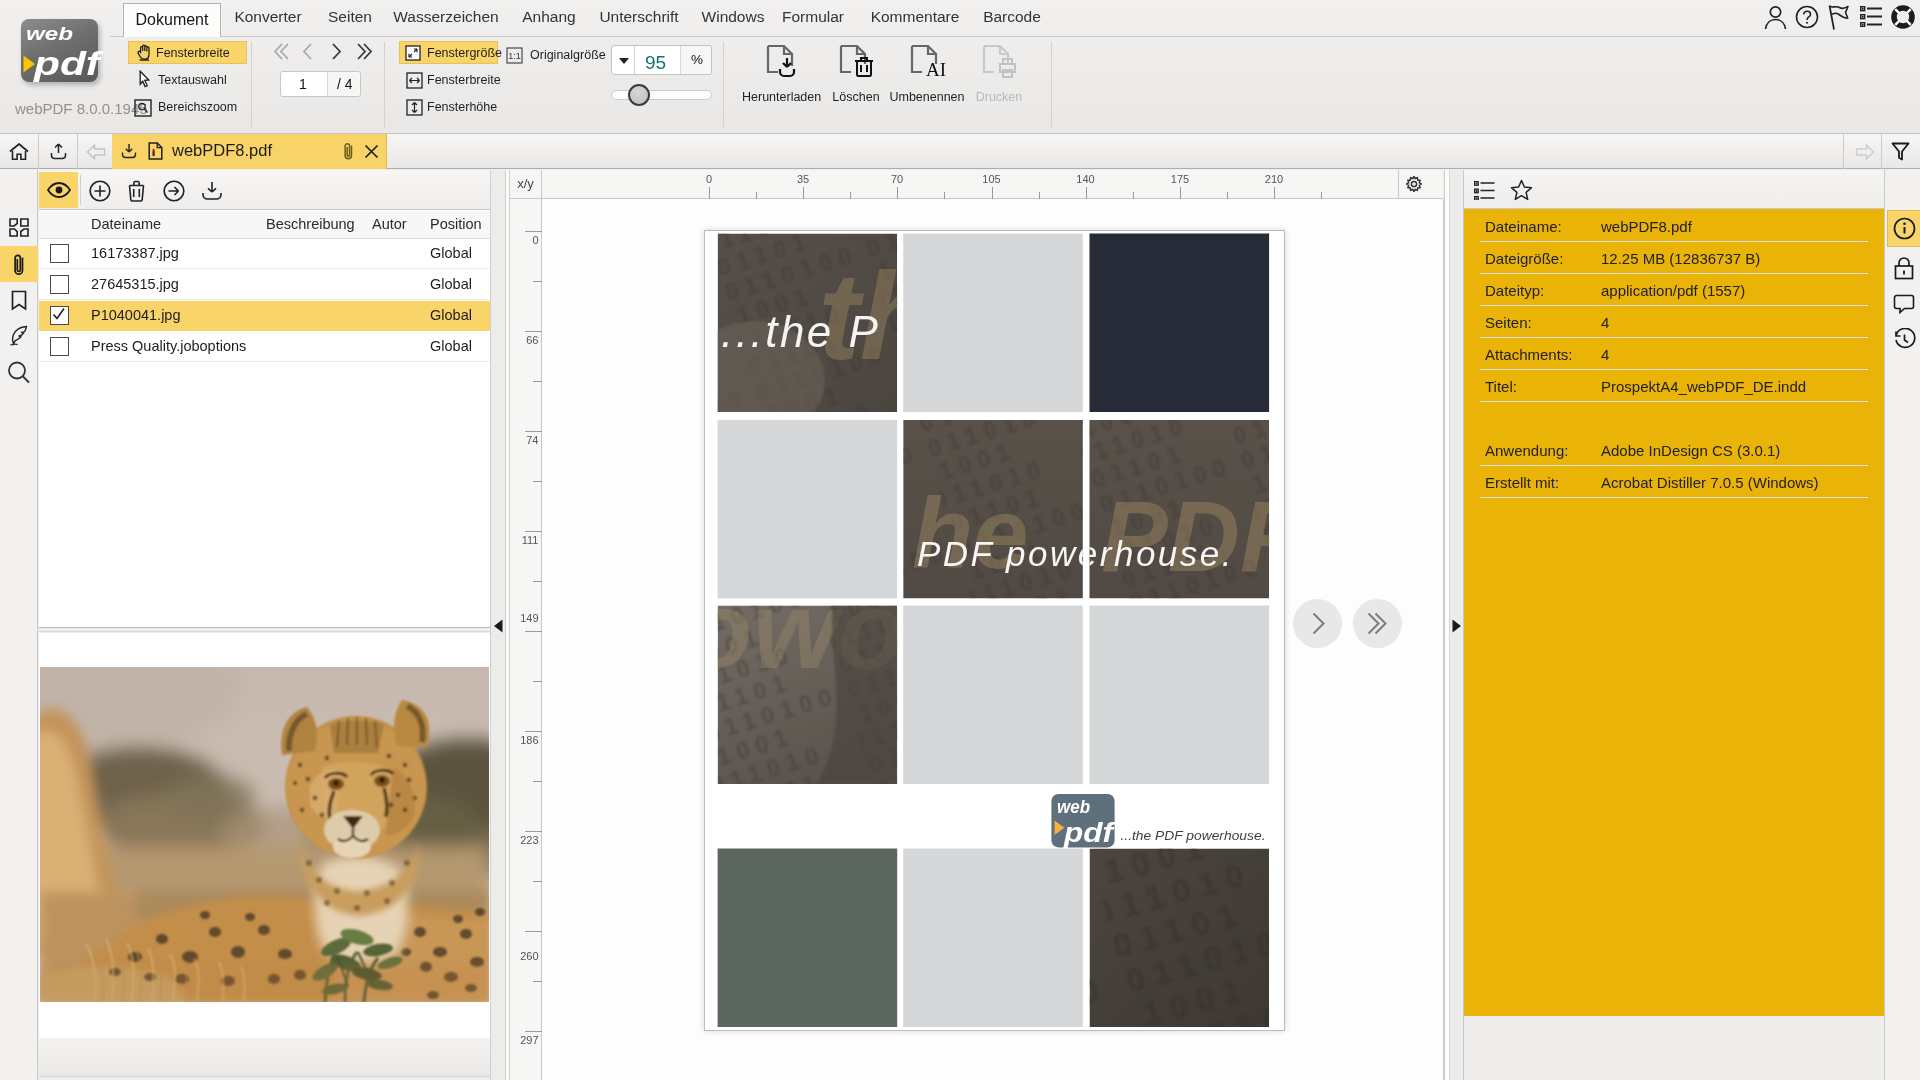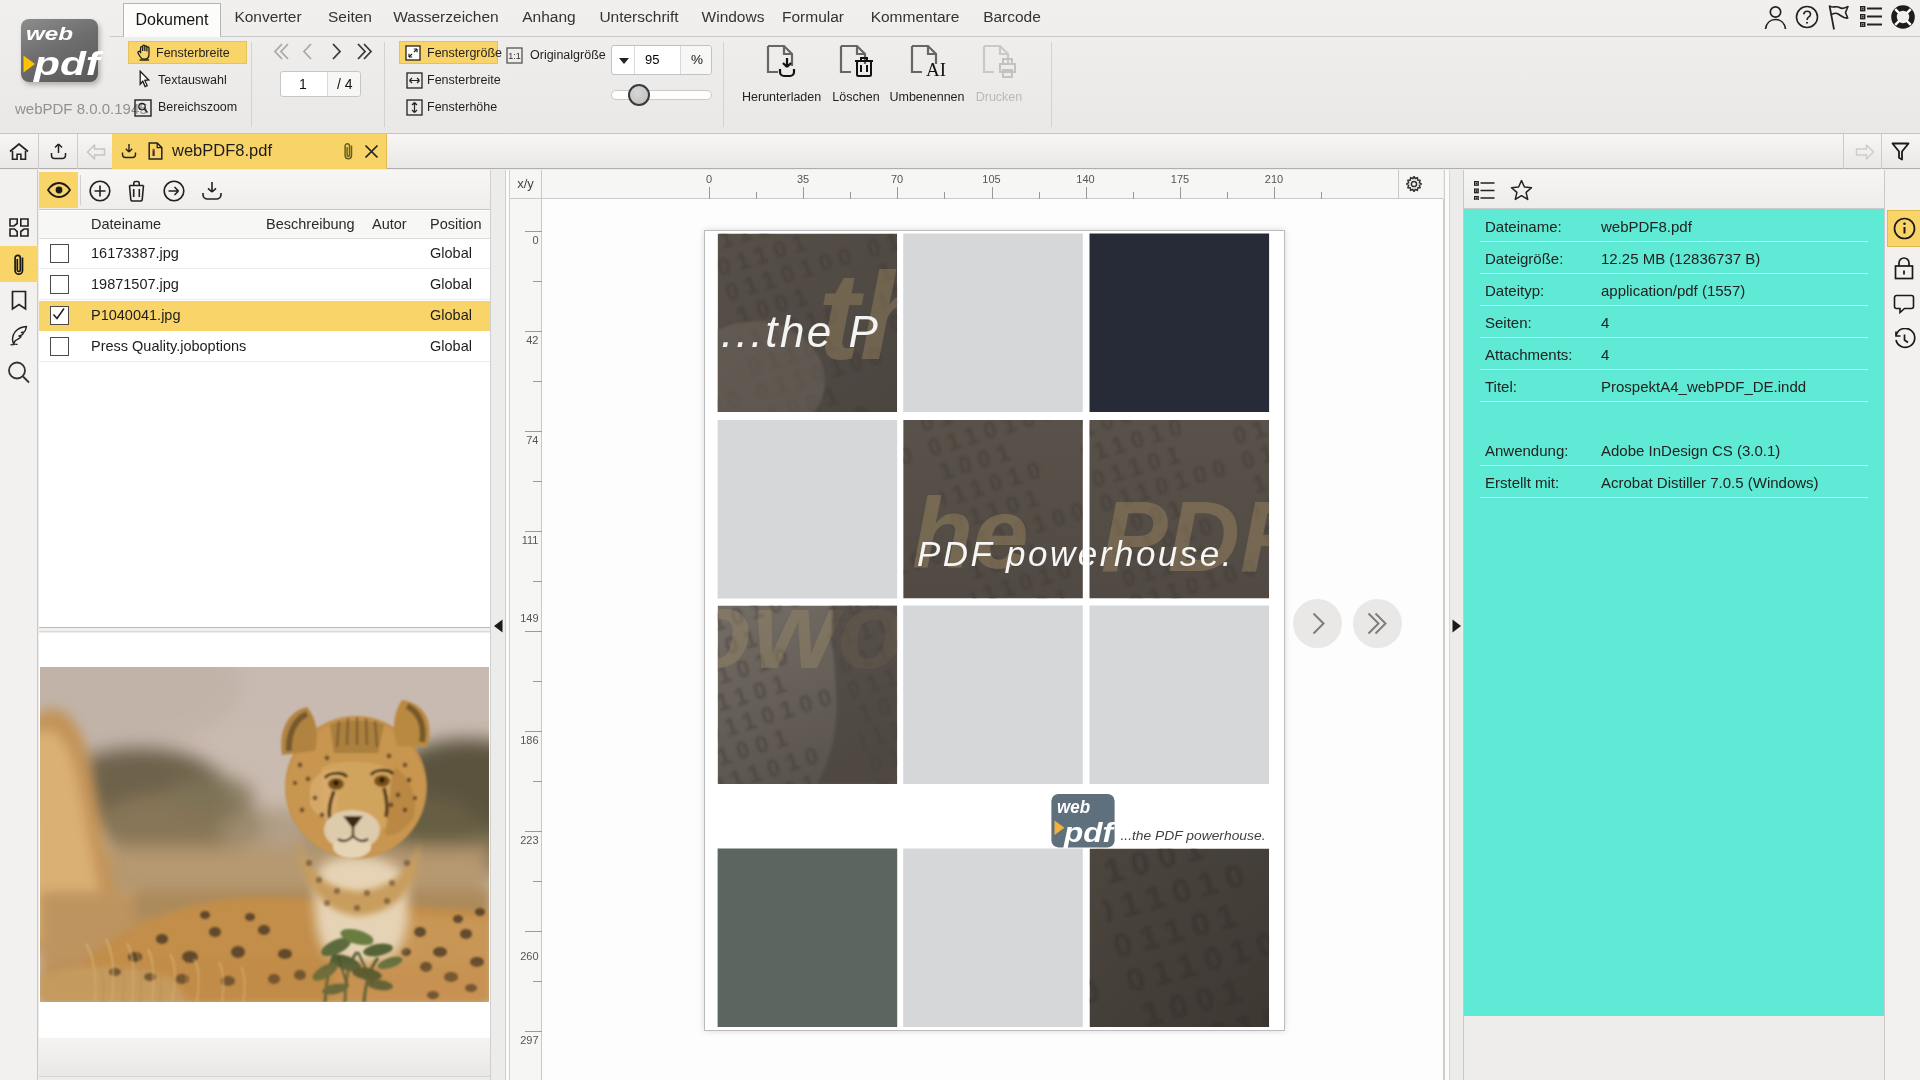--- a/index.html
+++ b/index.html
@@ -66,21 +66,21 @@
 #hruler{position:absolute;left:542px;top:170px;width:856px;height:29px;background:#f6f6f5;border-bottom:1px solid #c9c9c9}
 #gearcell{position:absolute;left:1398px;top:170px;width:45px;height:29px;background:#f6f6f5;border-left:1px solid #c9c9c9;border-bottom:1px solid #c9c9c9}
 #canvas{position:absolute;left:542px;top:199px;width:902px;height:881px;background:#fdfdfd;border-right:1px solid #c9c9c9}
 .rnum{position:absolute;font-size:11px;color:#555}
 .htick{position:absolute;width:1px;background:#9a9a9a}
 .vtick{position:absolute;height:1px;background:#9a9a9a}
 
 #page{position:absolute;left:704px;top:230px;width:581px;height:801px;background:#fff;border:1px solid #bcbcbc;box-shadow:0 0 6px rgba(0,0,0,.15)}
 .navc{position:absolute;top:599px;width:49px;height:49px;border-radius:50%;background:#e9e8e7}
 
-#rpanel{position:absolute;left:1464px;top:170px;width:420px;height:846px;background:#5eead4}
+#rpanel{position:absolute;left:1464px;top:170px;width:420px;height:846px;background:#eab308}
 #rptop{position:absolute;left:0;top:0;width:420px;height:39px;background:linear-gradient(#f6f5f4,#eeedec);border-bottom:1px solid #c9c9c9}
 .irow{position:absolute;left:16px;width:388px;height:32px;border-bottom:1px solid #e4e4e3}
 .irow .k{position:absolute;left:5px;top:8px;font-size:15px;color:#222}
 .irow .v{position:absolute;left:121px;top:8px;font-size:15px;color:#222}
 #rstrip{position:absolute;left:1884px;top:170px;width:36px;height:910px;background:#f2f1f0;border-left:1px solid #c9c9c9}
 #rstrip .active{position:absolute;left:2px;top:40px;width:34px;height:37px;background:#f8d469;border:1px solid #e0ba4e}
 </style>
 </head>
 <body>
 <div id="ribbon">
@@ -163,21 +163,21 @@
       <rect x="1" y="1" width="15" height="15" fill="none" stroke="#222" stroke-width="1.3"></rect>
       <path d="M8.5 3.5v10M8.5 3.5L6 6m2.5-2.5L11 6M8.5 13.5L6 11m2.5 2.5L11 11" stroke="#222" stroke-width="1.2" fill="none"></path>
     </svg>
   <span class="rlbl abs" style="left:427px;top:100px">Fensterhöhe</span>
   <div id="zoombox">
       <div class="c1"></div>
       <div class="c3"></div>
     <svg class="abs" style="left:7px;top:12px" width="10" height="6" viewBox="0 0 10 6">
         <path d="M0 0h10L5 6z" fill="#222"></path>
       </svg>
-    <span class="abs" style="left:33px;top:6px;font-size:13px;color:#000000">95</span>
+    <span class="abs" style="left:33px;top:6px;font-size:19px;color:#0f766e">95</span>
     <span class="abs" style="left:79px;top:6px;font-size:13.5px;color:#111">%</span>
   </div>
   <div id="slider"></div>
   <div id="knob"></div>
 
   <div class="bigbtn" style="left:742px">
     <svg width="42" height="38" viewBox="0 0 42 38">
         <path d="M8 2h16l8 8v12" fill="none" stroke="#666" stroke-width="2.2"></path>
         <path d="M24 2v8h8" fill="none" stroke="#666" stroke-width="2.2"></path>
         <path d="M8 2v26h10" fill="none" stroke="#666" stroke-width="2.2"></path>
@@ -365,21 +365,21 @@
     <span style="left:333px">Autor</span>
     <span style="left:391px">Position</span>
   </div>
   <div class="arow" style="top:69px">
       <div class="cb"></div>
       <span class="nm">16173387.jpg</span>
       <span class="gl">Global</span>
     </div>
   <div class="arow" style="top:100px">
       <div class="cb"></div>
-      <span class="nm">19871507.jpg</span>
+      <span class="nm">27645315.jpg</span>
       <span class="gl">Global</span>
     </div>
   <div class="arow" style="top:131px;background:#f8d469;border-bottom:1px solid #f8d469">
       <div class="cb">
         <svg width="16" height="16" viewBox="0 0 16 16" style="position:absolute;left:0;top:-1px">
           <path d="M2.5 8.5l3.5 4L13 2.5" fill="none" stroke="#222" stroke-width="1.6"></path>
         </svg>
       </div>
       <span class="nm">P1040041.jpg</span>
       <span class="gl">Global</span>
@@ -559,21 +559,21 @@
 <rect x="0" y="298" width="449" height="37" fill="#bf8443" opacity=".22" filter="url(#b6)"></rect>
 <rect width="449" height="335" fill="#c08d52" opacity=".07"></rect>
 </svg>
   </div>
 <div id="prevscroll"></div>
 <div id="lsplit"></div>
 <div id="ltrack"></div>
 <div id="vruler">
   <span class="rnum" style="right:2.5px;top:64px">0</span>
     <div class="htick" style="left:14.5px;top:60.5px;width:17px;height:1px"></div>
-  <span class="rnum" style="right:2.5px;top:164px">42</span>
+  <span class="rnum" style="right:2.5px;top:164px">66</span>
     <div class="htick" style="left:14.5px;top:160.5px;width:17px;height:1px"></div>
   <span class="rnum" style="right:2.5px;top:264px">74</span>
     <div class="htick" style="left:14.5px;top:260.5px;width:17px;height:1px"></div>
   <span class="rnum" style="right:2.5px;top:364px">111</span>
     <div class="htick" style="left:14.5px;top:360.5px;width:17px;height:1px"></div>
   <span class="rnum" style="right:2.5px;top:442px">149</span>
     <div class="htick" style="left:14.5px;top:460.5px;width:17px;height:1px"></div>
   <span class="rnum" style="right:2.5px;top:564px">186</span>
     <div class="htick" style="left:14.5px;top:560.5px;width:17px;height:1px"></div>
   <span class="rnum" style="right:2.5px;top:664px">223</span>

